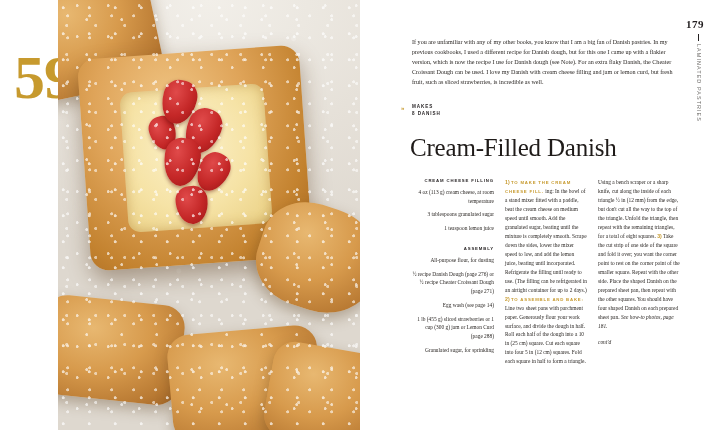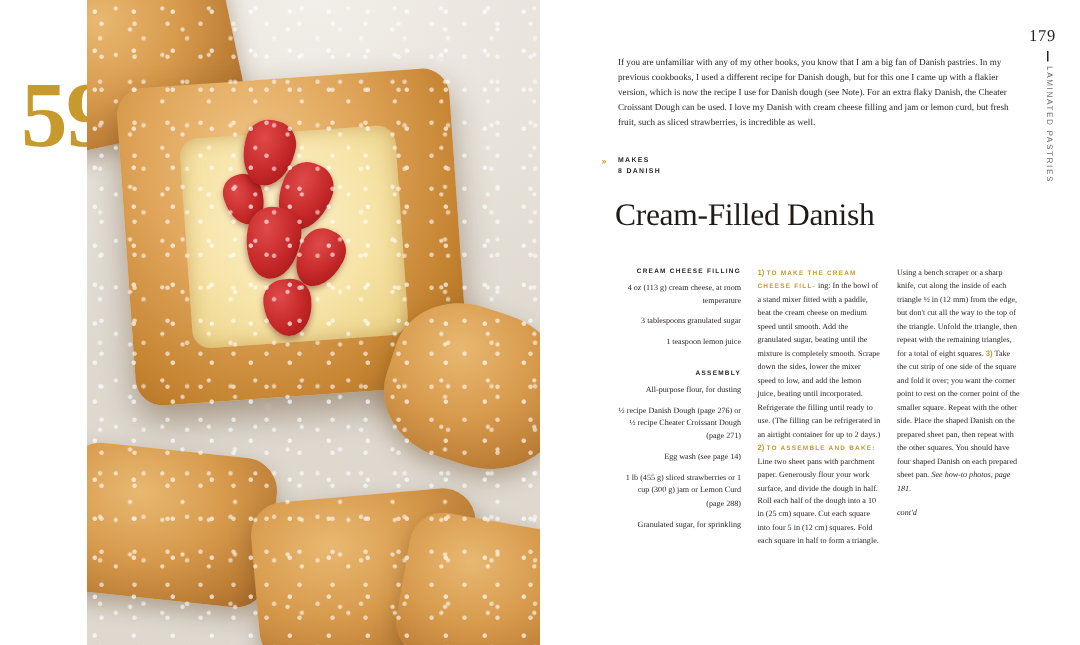--- a/index.html
+++ b/index.html
@@ -145,21 +145,21 @@
     width: 360px;
     height: 430px;
     background: #ffffff;
   }
   .folio {
     position: absolute;
     right: 16px;
     top: 18px;
     font-family: "Liberation Serif", serif;
     font-size: 11px;
-    font-weight: 400;
+    font-weight: 700;
     color: #231f20;
     letter-spacing: .5px;
   }
   .running-head {
     position: absolute;
     right: 18px;
     top: 44px;
     font-size: 5.4px;
     letter-spacing: 1.1px;
     text-transform: uppercase;
@@ -209,21 +209,21 @@
     letter-spacing: -1px;
     font-weight: 700;
   }
 
   .recipe-title {
     position: absolute;
     left: 50px;
     top: 118px;
     width: 300px;
     font-family: "Liberation Serif", serif;
-    font-size: 21px;
+    font-size: 25px;
     line-height: 1.05;
     font-weight: 400;
     color: #1f1b19;
     letter-spacing: -0.2px;
   }
 
   .columns {
     position: absolute;
     left: 52px;
     top: 178px;

